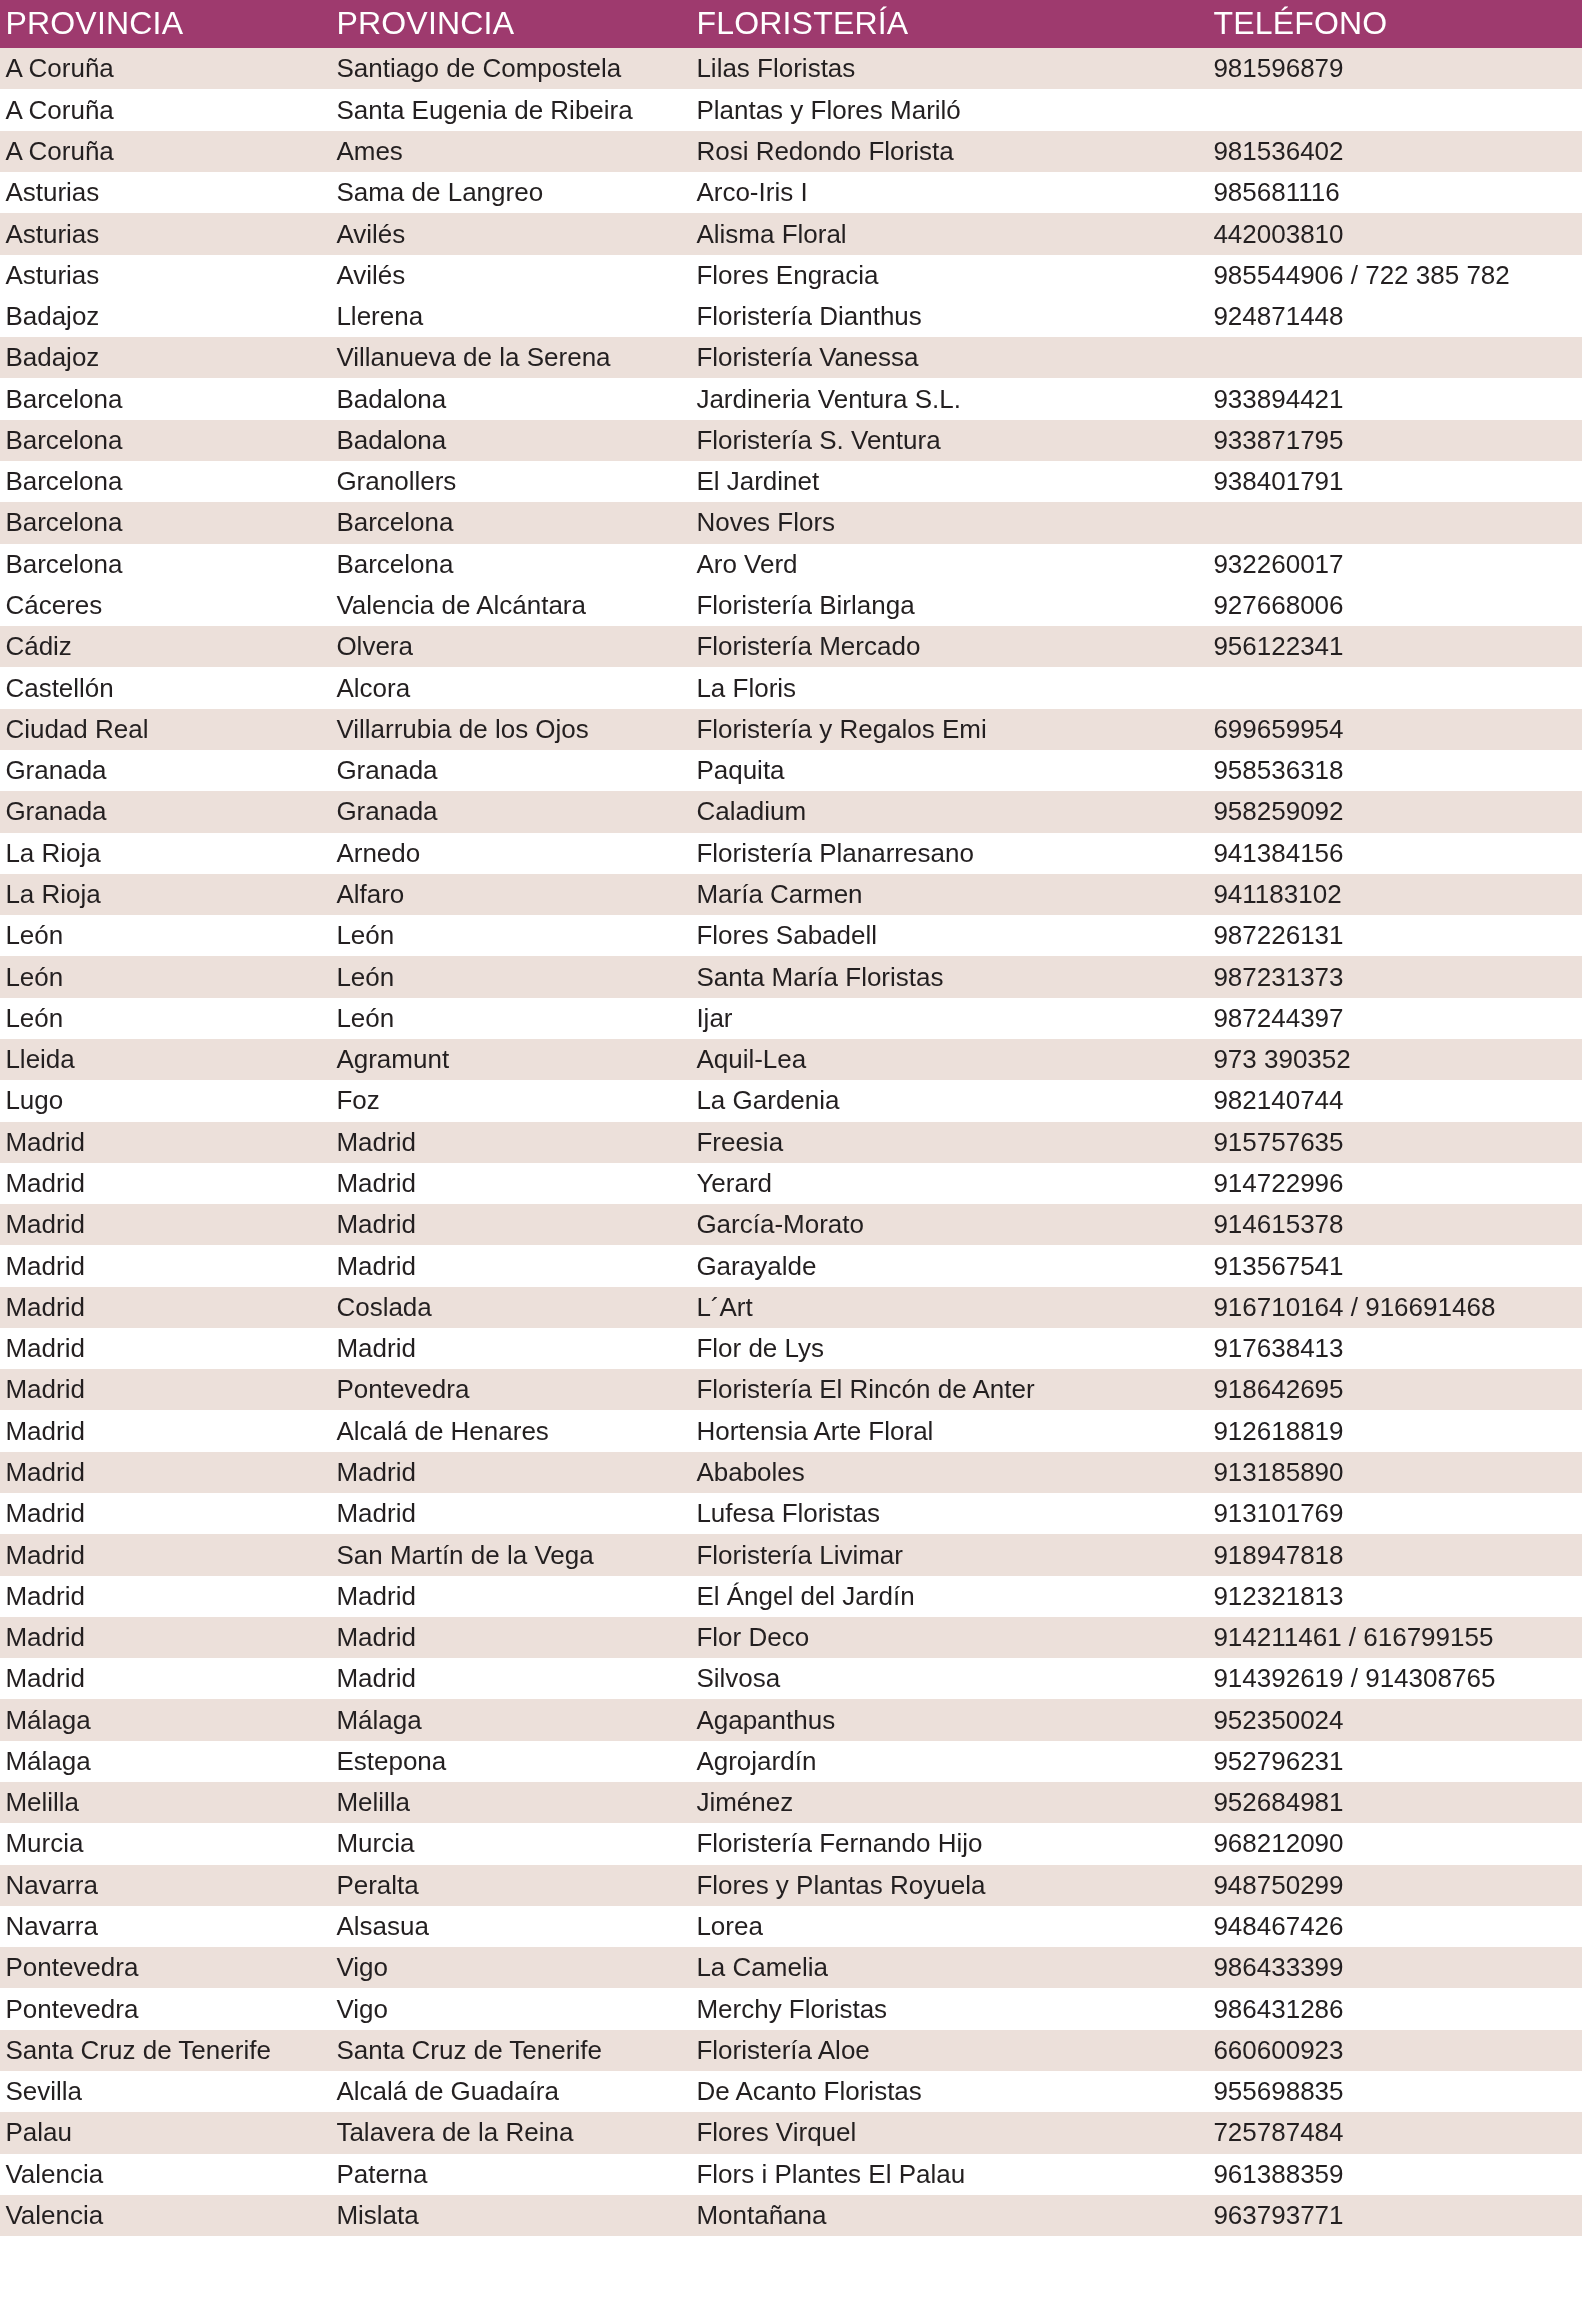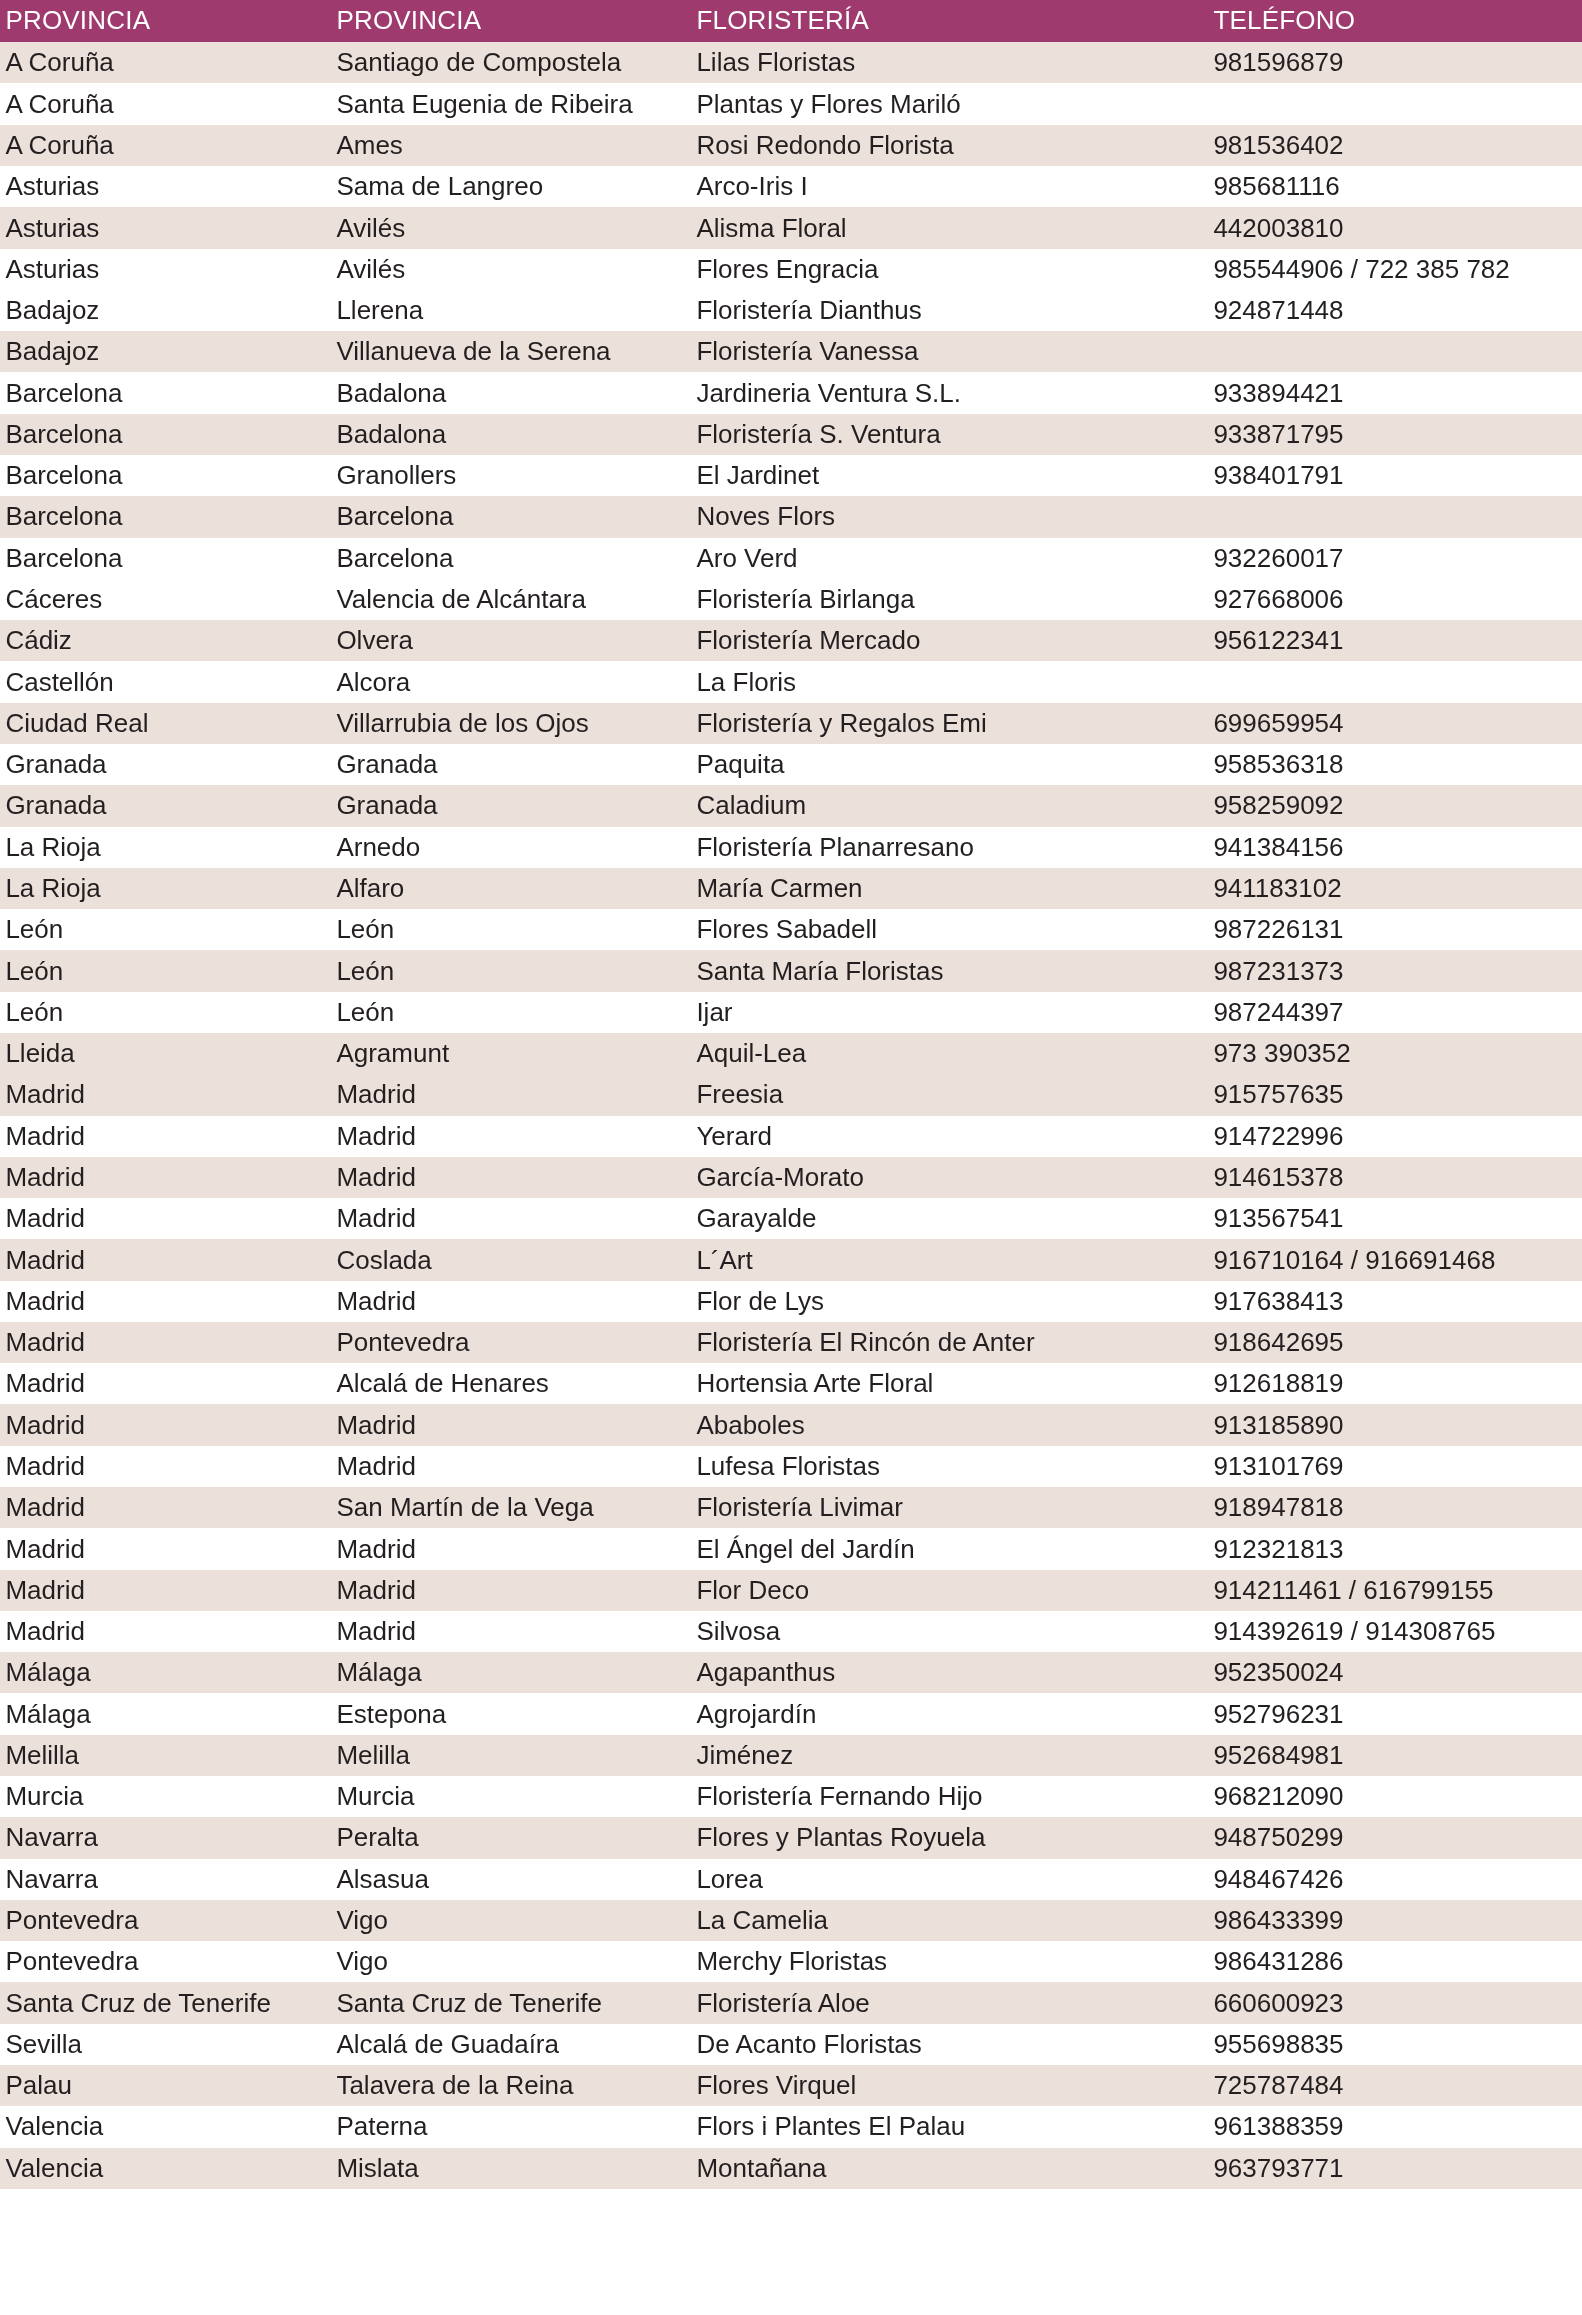--- a/index.html
+++ b/index.html
@@ -24,21 +24,21 @@
   table.listing col.c0 { width: 331px; }
   table.listing col.c1 { width: 360px; }
   table.listing col.c2 { width: 517px; }
   table.listing col.c3 { width: 374px; }
 
   table.listing thead th {
     background: #9e3a6e;
     color: #ffffff;
     text-align: left;
     font-weight: normal;
-    font-size: 26px;
+    font-size: 32px;
     line-height: 1;
     padding: 7.2px 5.4px 9px 5.4px;
     letter-spacing: 0.2px;
     white-space: nowrap;
     overflow: hidden;
   }
   table.listing tbody td {
     font-size: 26px;
     line-height: 1;
     color: #231f20;
@@ -219,20 +219,26 @@
           <td>León</td>
           <td>Ijar</td>
           <td class="phone">987244397</td>
         </tr>
         <tr class="odd">
           <td>Lleida</td>
           <td>Agramunt</td>
           <td>Aquil-Lea</td>
           <td class="phone">973 390352</td>
         </tr>
+        <tr class="even">
+          <td>Lugo</td>
+          <td>Foz</td>
+          <td>La Gardenia</td>
+          <td class="phone">982140744</td>
+        </tr>
         <tr class="odd">
           <td>Madrid</td>
           <td>Madrid</td>
           <td>Freesia</td>
           <td class="phone">915757635</td>
         </tr>
         <tr class="even">
           <td>Madrid</td>
           <td>Madrid</td>
           <td>Yerard</td>

